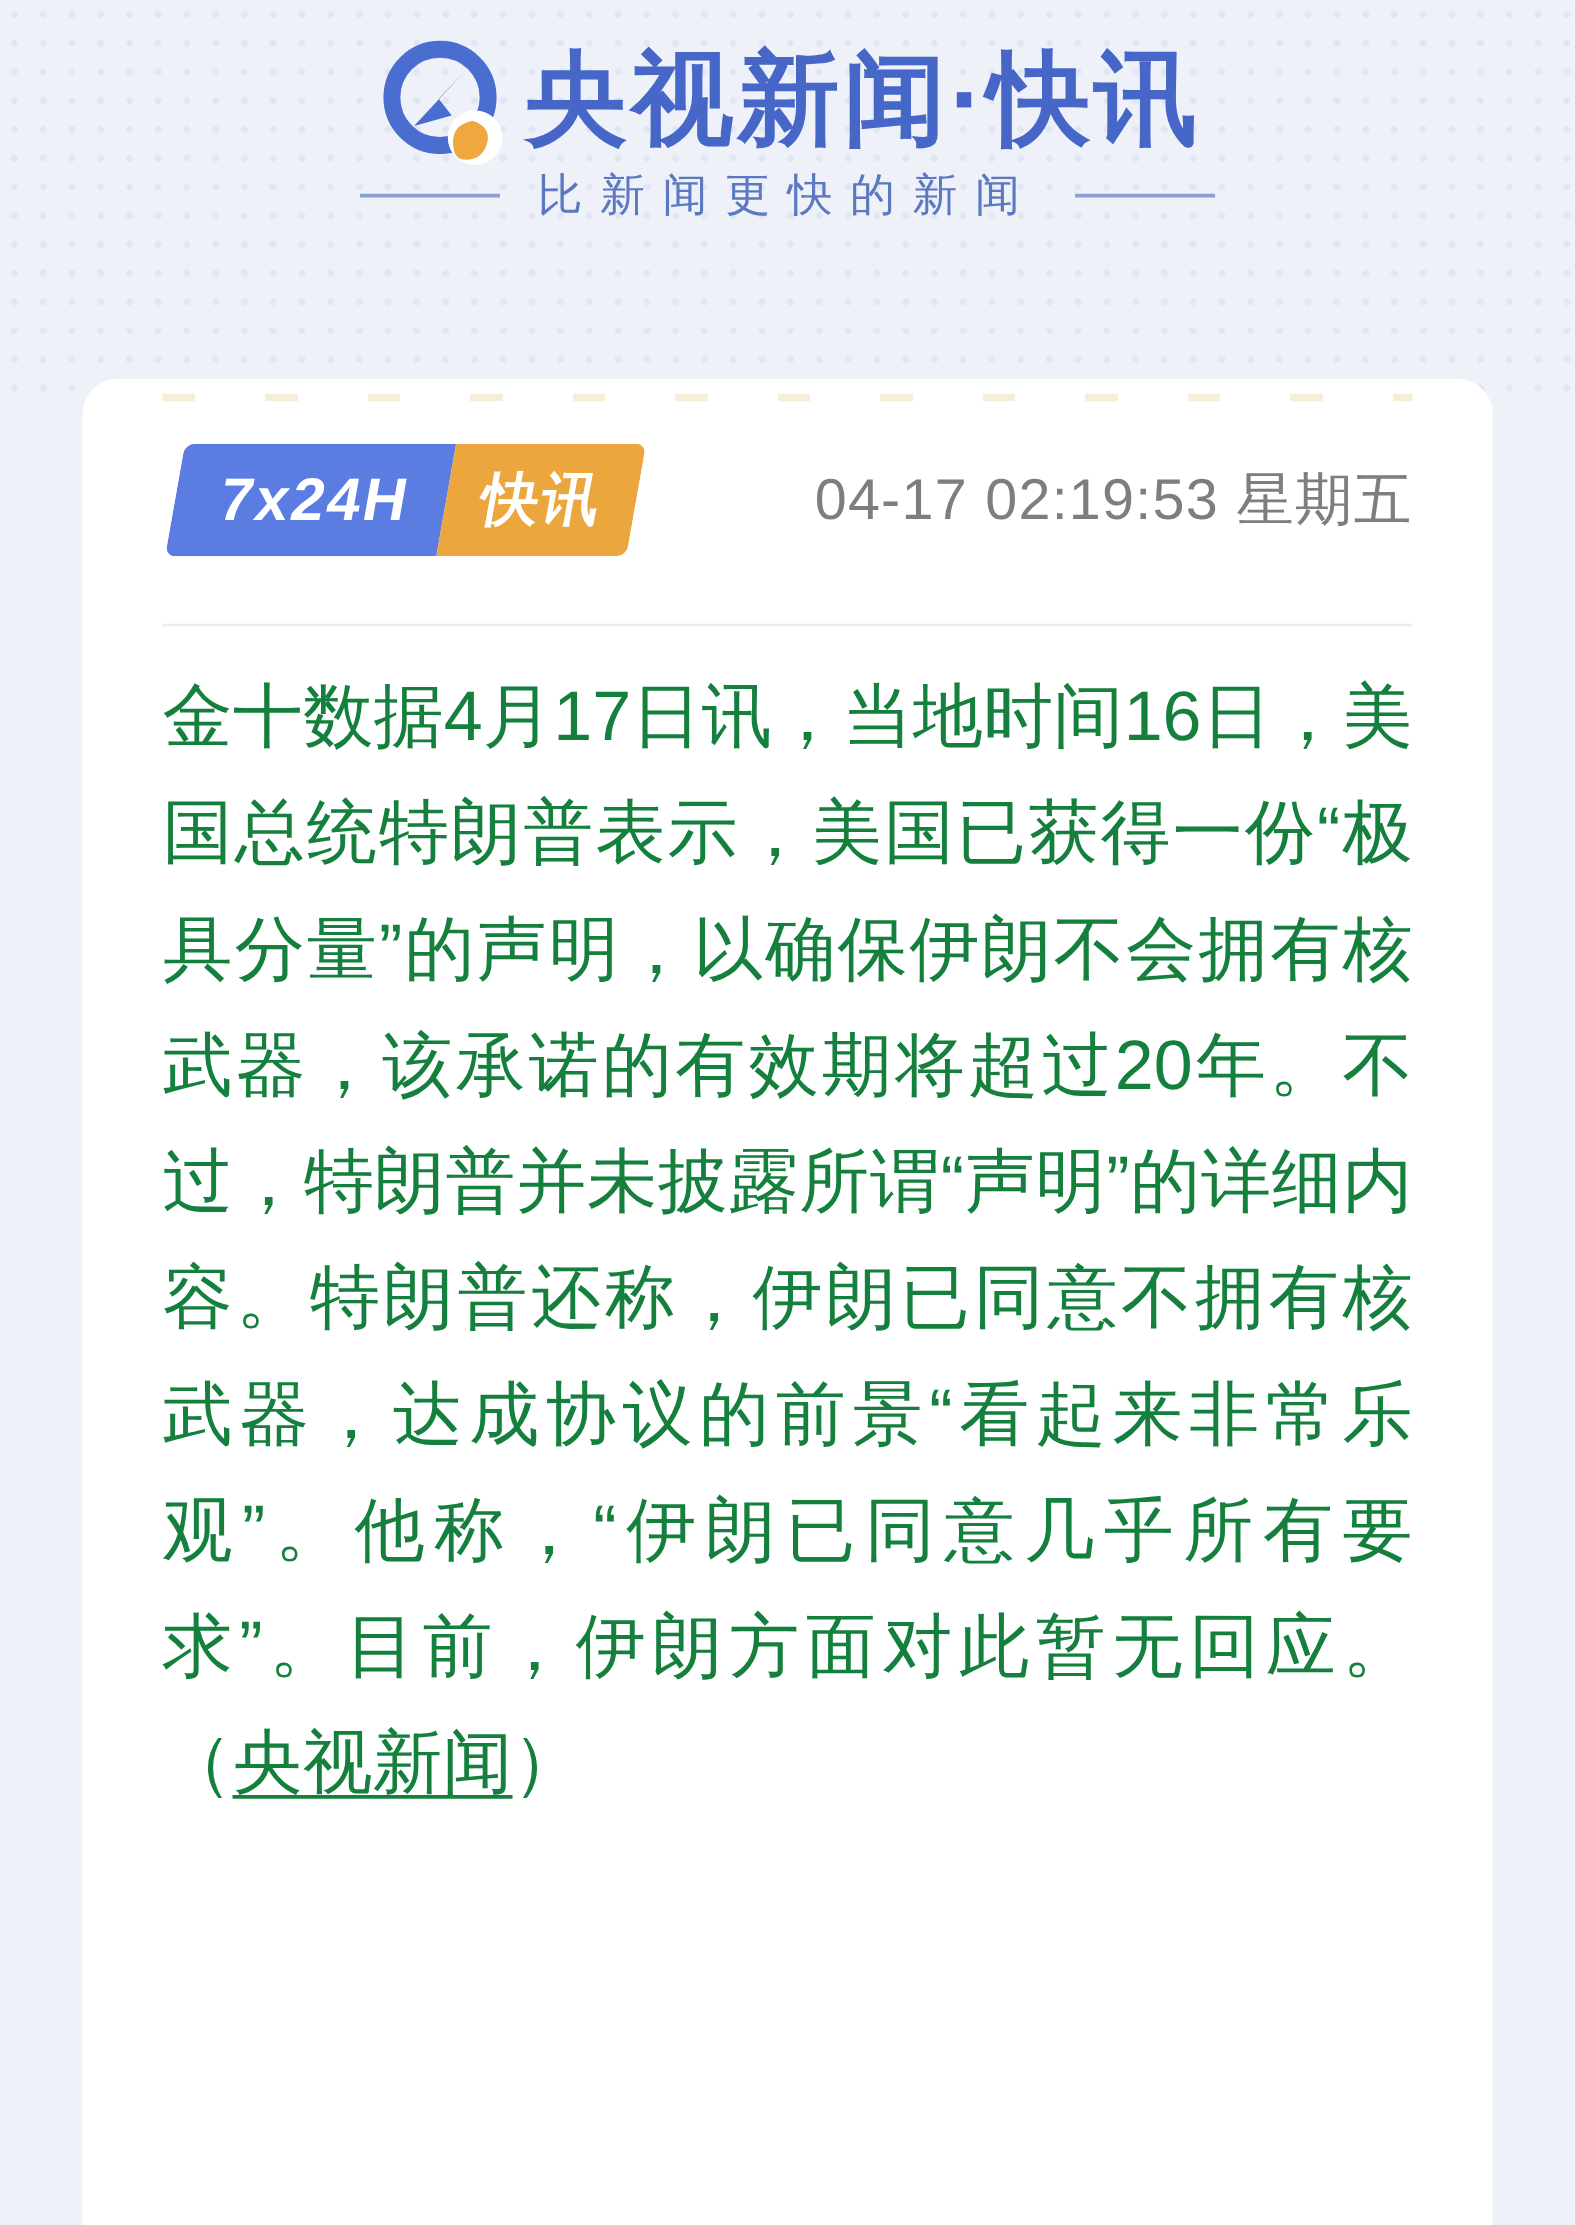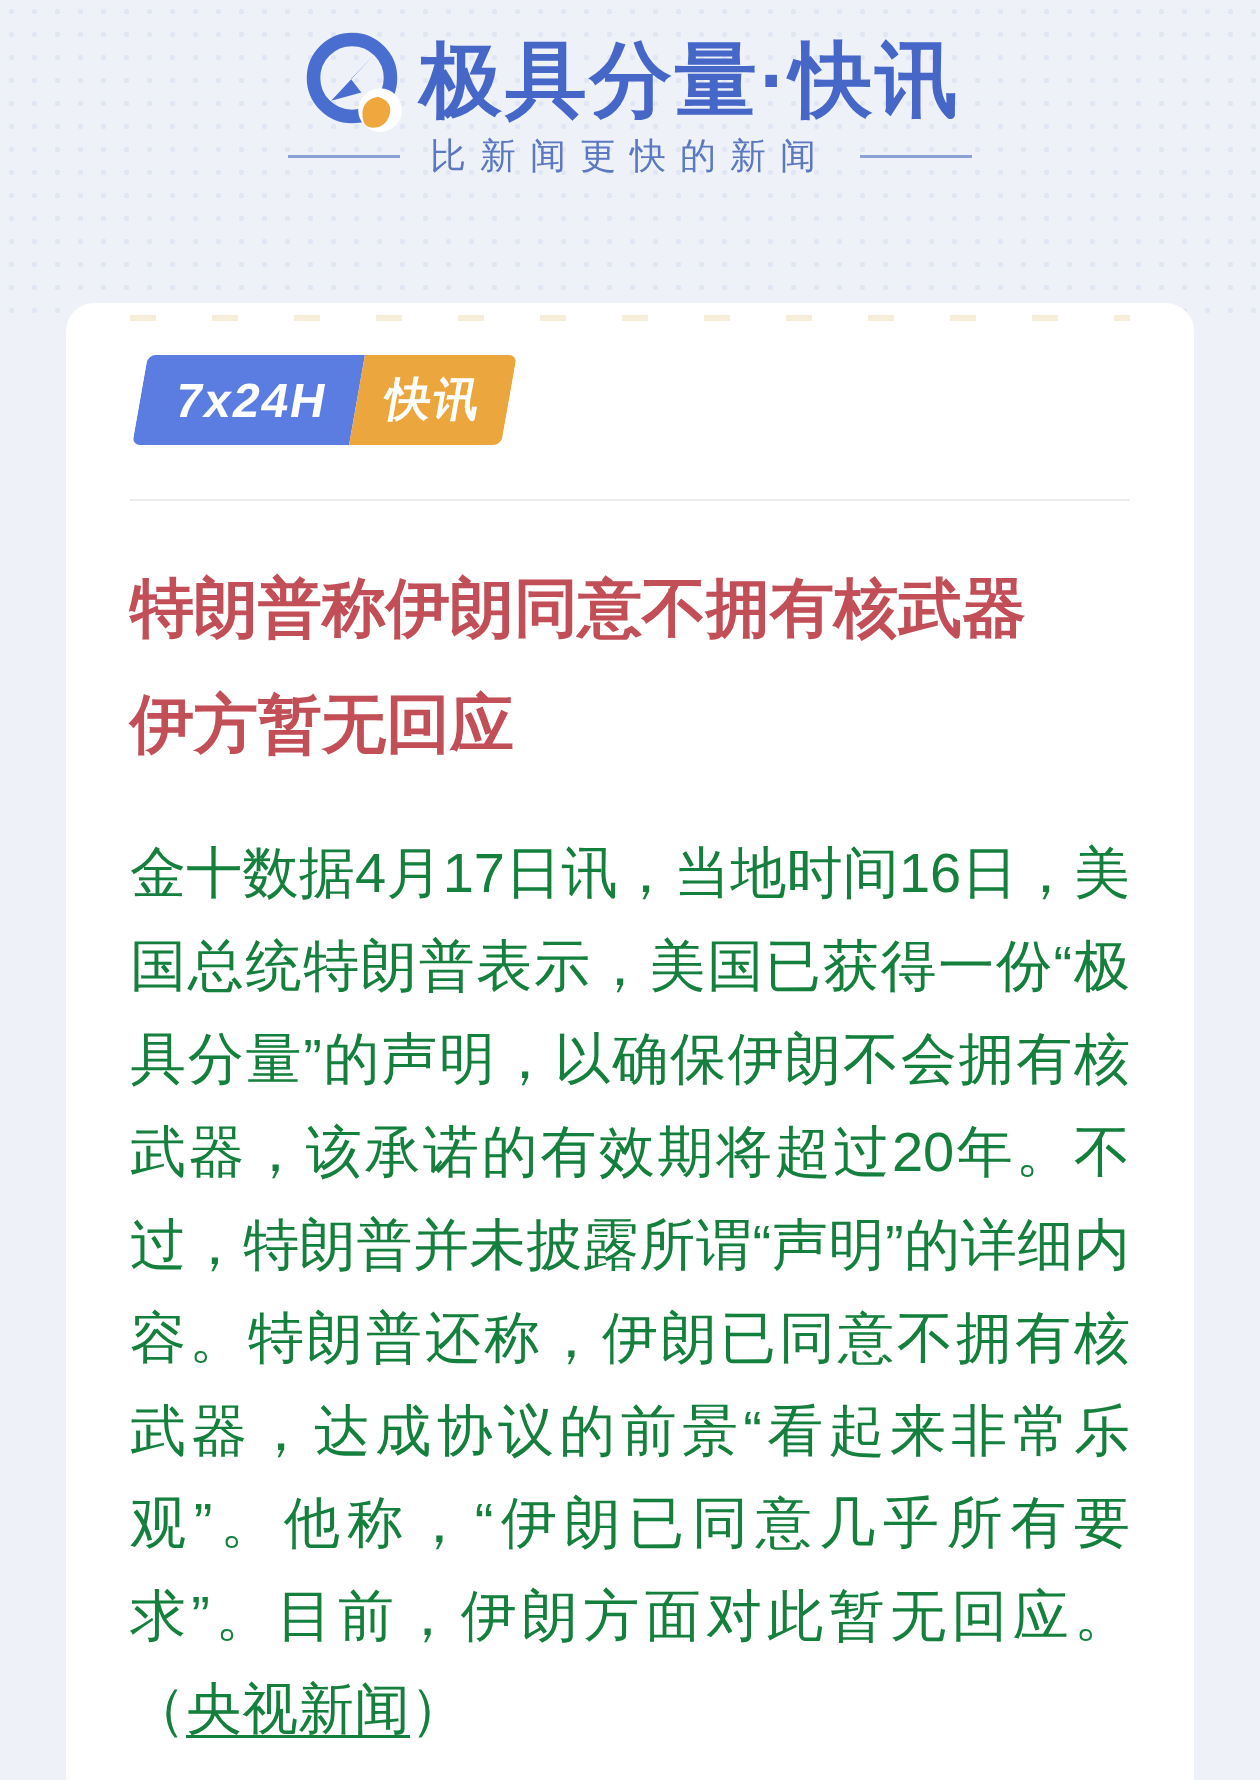--- a/index.html
+++ b/index.html
@@ -108,38 +108,37 @@
 <div class="header">
   <div class="brand-row">
     <span class="logo-icon">
       <svg width="104" height="104" viewBox="0 0 100 100">
         <circle cx="50" cy="48" r="37" fill="none" stroke="#4a6dd0" stroke-width="13"></circle>
         <path d="M30 70 L71 26 L49 49 L59 62 Z" fill="#4a6dd0"></path>
         <circle cx="77" cy="79" r="21" fill="#ffffff"></circle>
         <path d="M61 90 Q56 70 75 66 Q90 71 86 84 Q82 96 70 96 Q63 96 61 90 Z" fill="#efa73e"></path>
       </svg>
     </span>
-    <span class="brand-text">极具分量·快讯</span>
+    <span class="brand-text">央视新闻·快讯</span>
   </div>
   <div class="tagline-row">
     <span class="tag-dash"></span>
     <span class="tagline">比新闻更快的新闻</span>
     <span class="tag-dash"></span>
   </div>
 </div>
 
 <div class="card">
   <div class="dash-row"></div>
 
   <div class="badge-row">
     <div class="badge">
       <span class="badge-left">7x24H</span>
       <span class="badge-right">快讯</span>
     </div>
+    <div class="timestamp">04-17 02:19:53 星期五</div>
   </div>
 
   <div class="divider"></div>
 
-  <h1 class="title">特朗普称伊朗同意不拥有核武器
-伊方暂无回应</h1>
 
   <p class="body-text"><span>金十数据4月17日讯，当地时间16日，美国总统特朗普表示，美国已获得一份“极具分量”的声明，以确保伊朗不会拥有核武器，该承诺的有效期将超过20年。不过，特朗普并未披露所谓“声明”的详细内容。特朗普还称，伊朗已同意不拥有核武器，达成协议的前景“看起来非常乐观”。他称，“伊朗已同意几乎所有要求”。目前，伊朗方面对此暂无回应。</span><span>（</span><a class="source-link">央视新闻</a><span>）</span></p>
 </div>
 
 </body></html>

